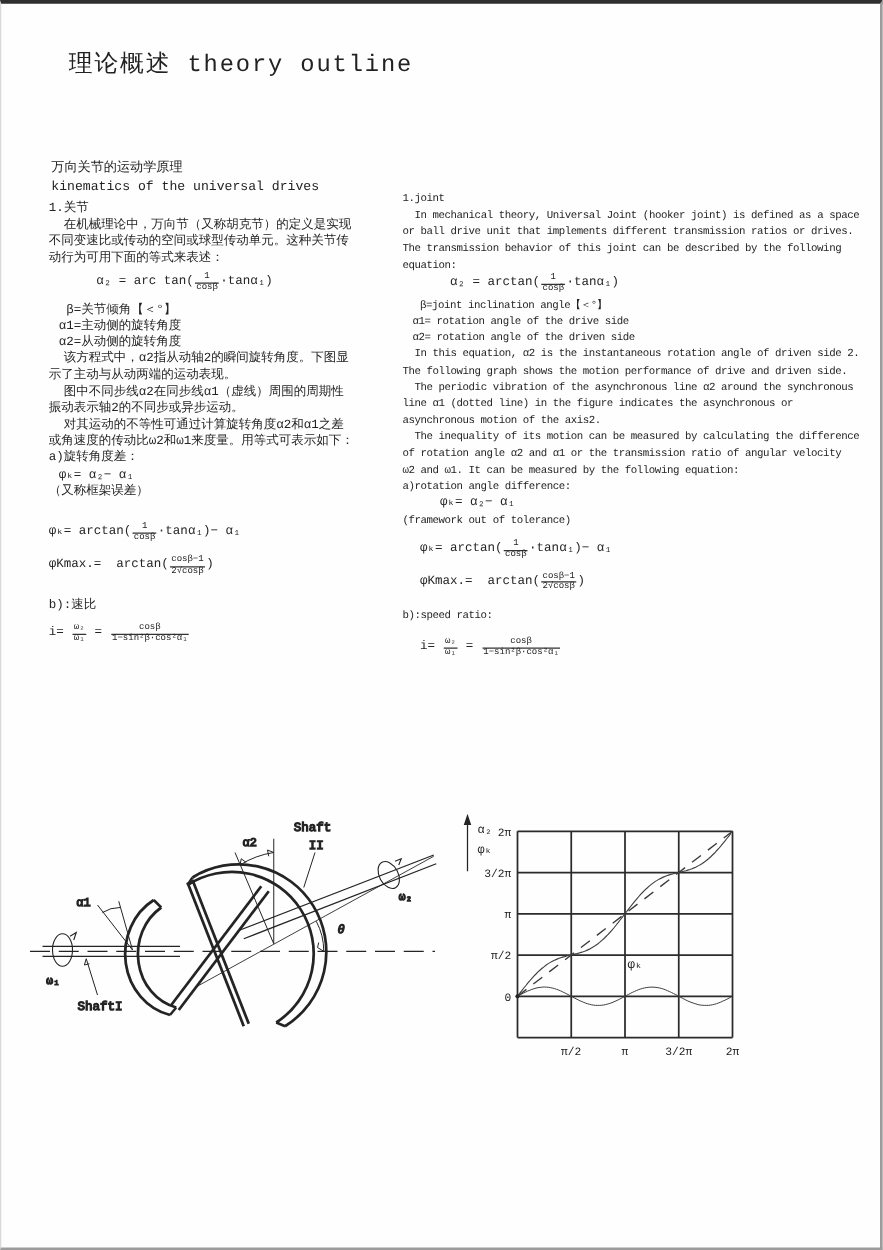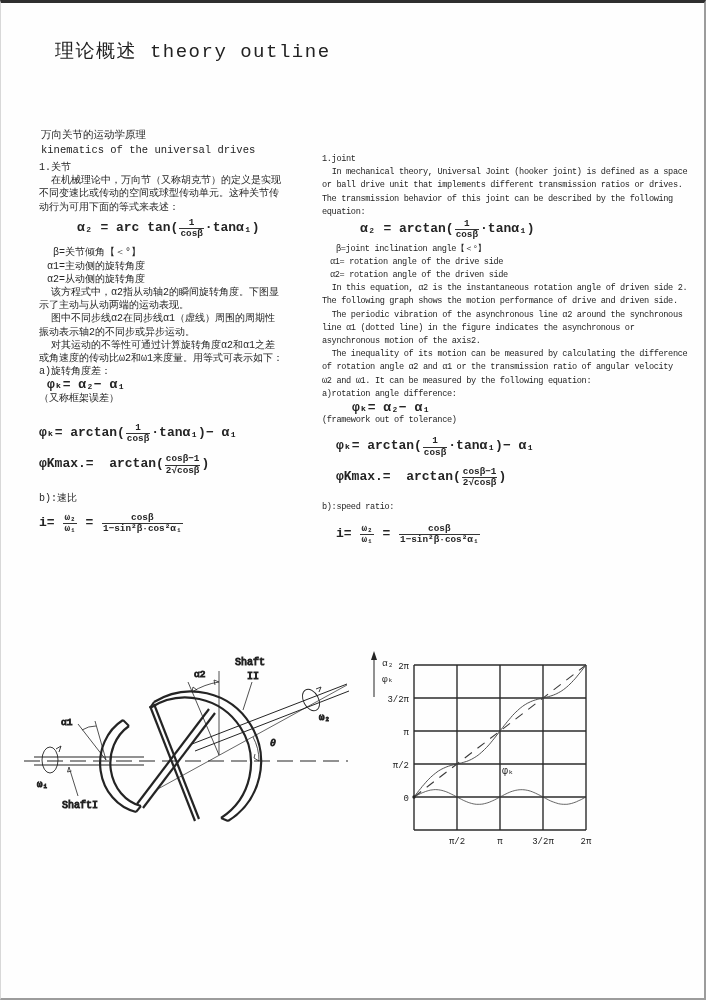--- a/index.html
+++ b/index.html
@@ -9,21 +9,21 @@
     border-top:3px solid #2f2f2f;border-right:2px solid #9c9c9c;
     border-bottom:2px solid #9c9c9c;border-left:1px solid #d8d8d8;
     font-family:"Liberation Mono","DejaVu Sans Mono",monospace;
   }
   .title{position:absolute;left:54px;top:22px;font-size:19px;letter-spacing:1.5px;font-weight:normal;color:#222;}
   .subtitle{position:absolute;left:40px;top:111px;width:252px;text-align:left;font-size:10.5px;line-height:15px;color:#222;margin-top:14px;}
   .col{position:absolute;white-space:pre-wrap;color:#242424;}
   #col-left{left:38px;top:158px;width:276px;font-size:10px;line-height:13.2px;}
   #col-right{left:321px;top:150px;width:374px;font-size:8.6px;letter-spacing:-0.35px;line-height:13.2px;}
   .ln{min-height:13px;}
-  .eq{font-size:13px;letter-spacing:0;font-weight:bold;}
+  .eq{font-size:10px;letter-spacing:0;}
   .i1{padding-left:8px}.i2{padding-left:14px}.i3{padding-left:30px}.i4{padding-left:38px}
   .fr{display:inline-block;text-align:center;vertical-align:-0.55em;font-size:0.72em;line-height:1.1;margin:0 1px;}
   .fr .nu{display:block;border-bottom:1px solid #333;padding:0 1px;}
   .fr .de{display:block;padding:0 1px;}
   svg text{font-family:"Liberation Mono","DejaVu Sans Mono",monospace;fill:#242424;}
 </style>
 </head>
 <body>
 
 <div class="page">

